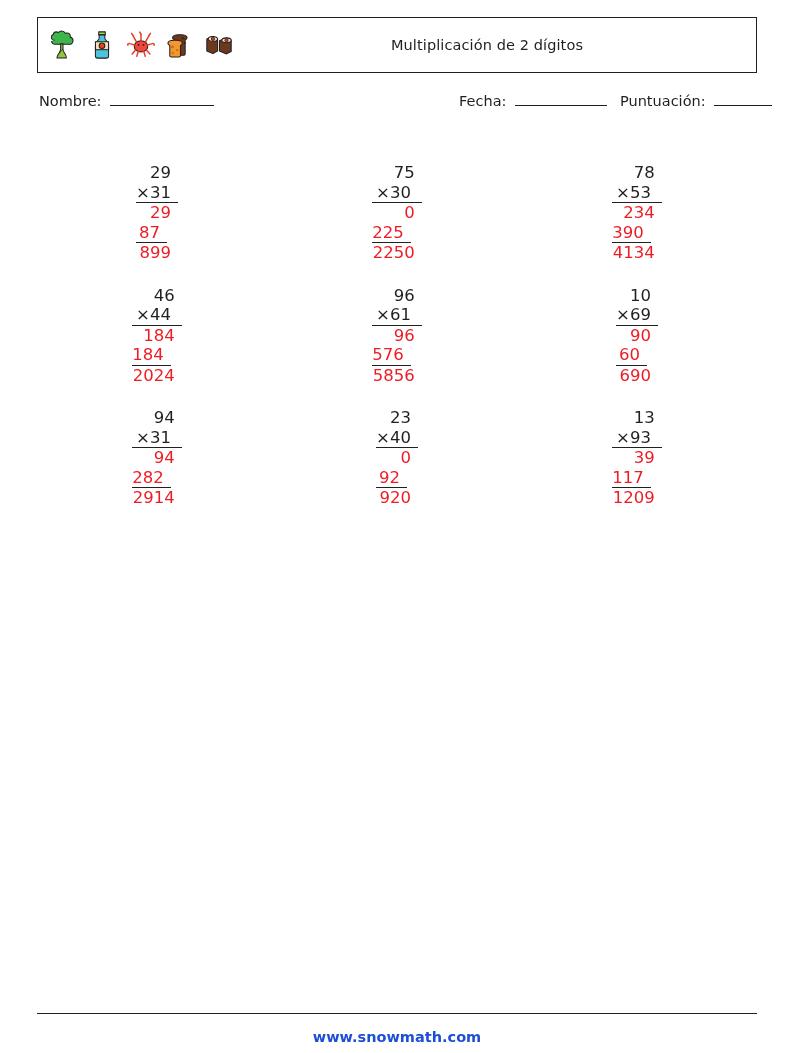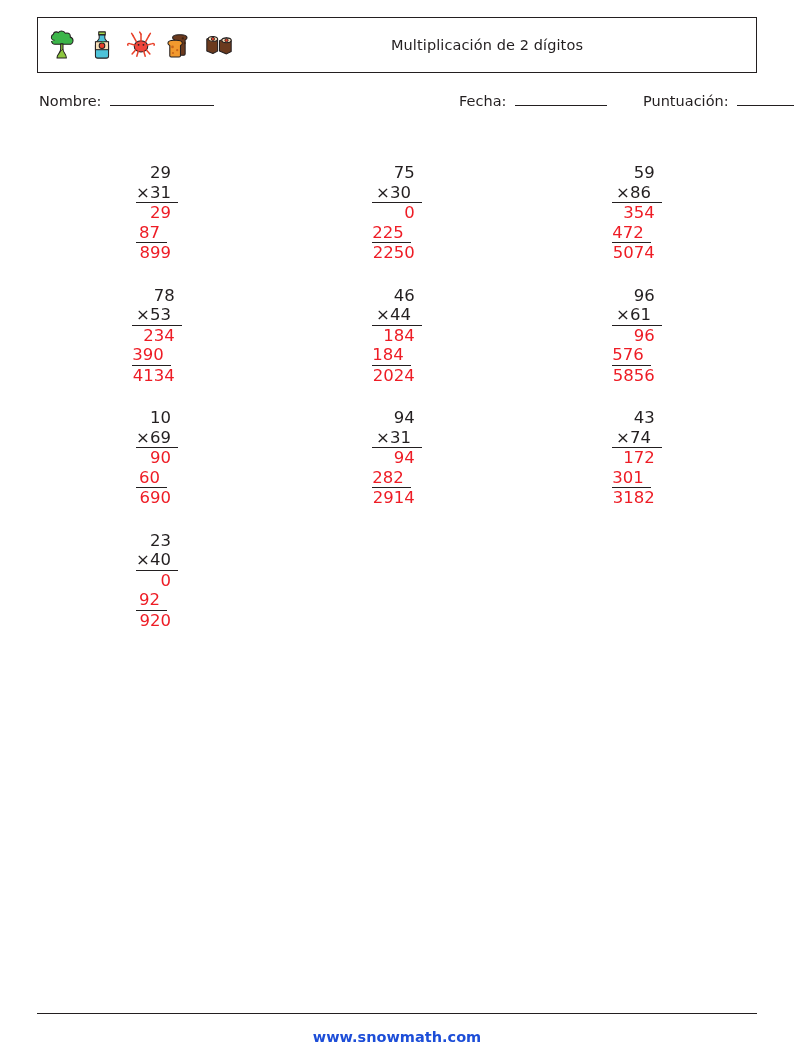--- a/index.html
+++ b/index.html
@@ -59,21 +59,21 @@
     height: 22px;
     font-size: 14.5px;
     color: #231f20;
   }
   .info-item {
     position: absolute;
     white-space: nowrap;
   }
   .info-name  { left: 0px; }
   .info-date  { left: 420px; }
-  .info-score { left: 604px; }
+  .info-score { left: 581px; }
   .blank {
     display: inline-block;
     border-bottom: 1.3px solid #231f20;
     vertical-align: baseline;
     margin-left: 4px;
     height: 13px;
   }
   .blank-name  { width: 104px; }
   .blank-date  { width: 92px; }
   .blank-score { width: 58px; }
@@ -238,29 +238,20 @@
   <div class="problem">
     <div class="calc">
       <span class="line operand">75</span>
       <span class="line multiplier">×30</span>
       <span class="line partial1">0</span>
       <span class="line partial2">225</span>
       <span class="line answer">2250</span>
     </div>
   </div>
 
-  <div class="problem">
-    <div class="calc">
-      <span class="line operand">59</span>
-      <span class="line multiplier">×86</span>
-      <span class="line partial1">354</span>
-      <span class="line partial2">472</span>
-      <span class="line answer">5074</span>
-    </div>
-  </div>
 
   <div class="problem">
     <div class="calc">
       <span class="line operand">78</span>
       <span class="line multiplier">×53</span>
       <span class="line partial1">234</span>
       <span class="line partial2">390</span>
       <span class="line answer">4134</span>
     </div>
   </div>
@@ -298,38 +289,38 @@
   <div class="problem">
     <div class="calc">
       <span class="line operand">94</span>
       <span class="line multiplier">×31</span>
       <span class="line partial1">94</span>
       <span class="line partial2">282</span>
       <span class="line answer">2914</span>
     </div>
   </div>
 
-  <div class="problem">
-    <div class="calc">
-      <span class="line operand">43</span>
-      <span class="line multiplier">×74</span>
-      <span class="line partial1">172</span>
-      <span class="line partial2">301</span>
-      <span class="line answer">3182</span>
-    </div>
-  </div>
 
   <div class="problem">
     <div class="calc">
       <span class="line operand">23</span>
       <span class="line multiplier">×40</span>
       <span class="line partial1">0</span>
       <span class="line partial2">92</span>
       <span class="line answer">920</span>
     </div>
   </div>
 
+  <div class="problem">
+    <div class="calc">
+      <span class="line operand">13</span>
+      <span class="line multiplier">×93</span>
+      <span class="line partial1">39</span>
+      <span class="line partial2">117</span>
+      <span class="line answer">1209</span>
+    </div>
+  </div>
 
 
 </div>
 
 <div class="footer-rule"></div>
 <div class="footer-text">www.snowmath.com</div>
 
 </body></html>

